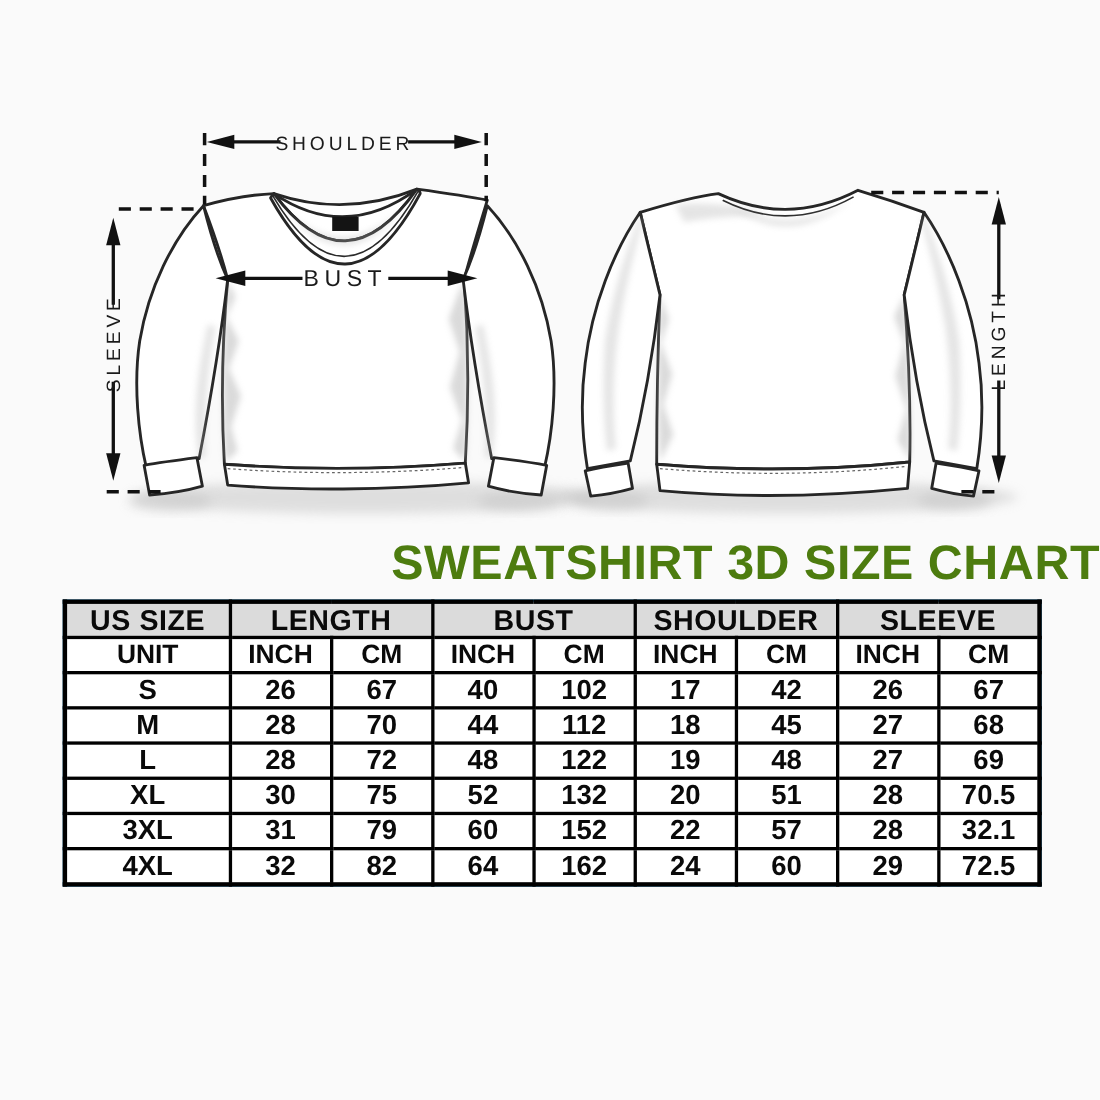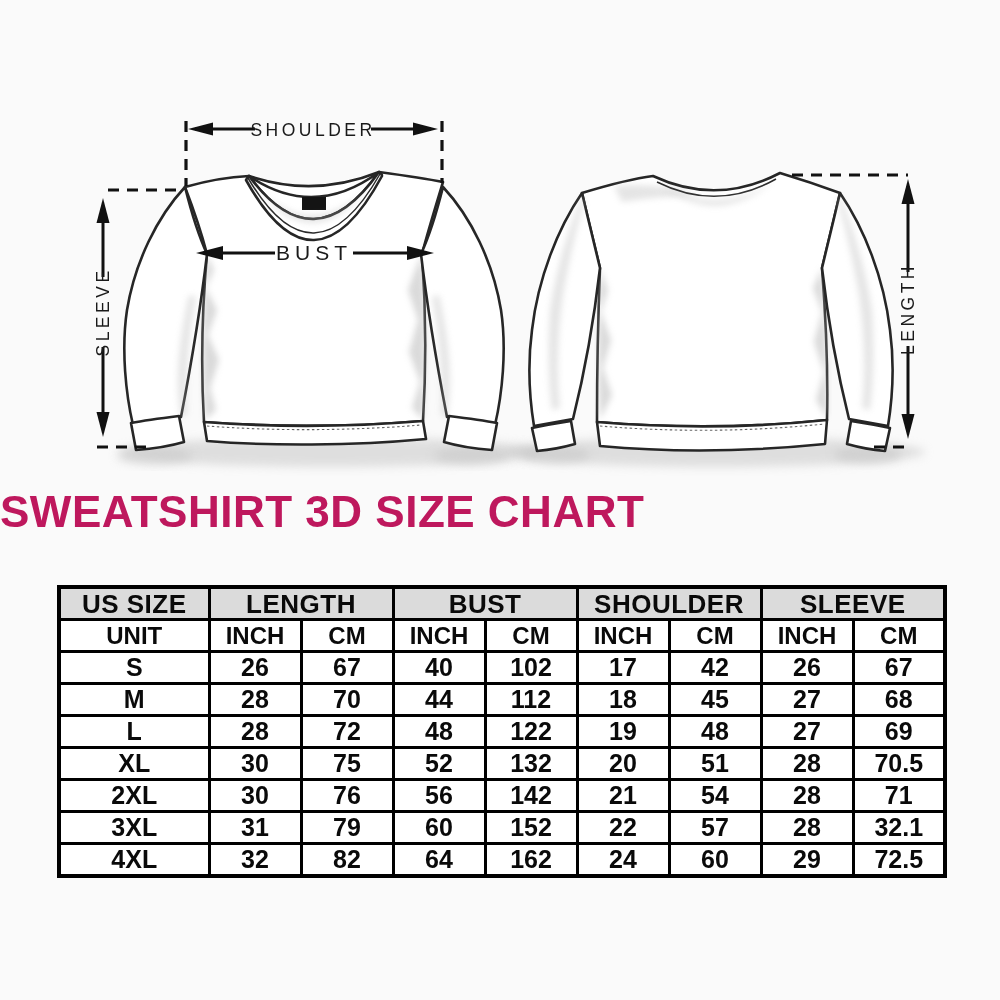--- a/index.html
+++ b/index.html
@@ -11,24 +11,24 @@
   .seam{fill:none;stroke:#666;stroke-width:1.1;stroke-dasharray:2.5 2.5;}
   .shadow{fill:#b5b5b5;opacity:.5;stroke:none;filter:url(#soft);}
   .shadow2{fill:#b5b5b5;opacity:.35;stroke:none;filter:url(#soft);}
   .drop{fill:#c3c3c3;opacity:.5;stroke:none;filter:url(#soft2);}
   .ann{stroke:#111;stroke-width:3;fill:none;}
   .dash{stroke:#111;stroke-width:3.2;fill:none;stroke-dasharray:11 8;}
   .head{fill:#111;stroke:none;}
   .annlabel{font-family:"Liberation Sans",sans-serif;font-size:17.5px;letter-spacing:3.5px;fill:#1a1a1a;}
   .bustlabel{font-size:21px;letter-spacing:5px;}
   .tag{fill:#141414;stroke:none;}
-  .title{position:absolute;top:487px;left:0;width:1000px;text-align:left;
-         font-size:44px;font-weight:800;letter-spacing:0.5px;color:#be185d;white-space:nowrap;}
+  .title{position:absolute;top:487px;left:0;width:1000px;text-align:right;
+         font-size:44px;font-weight:800;letter-spacing:0.5px;color:#4d7c0f;white-space:nowrap;}
   table.size{position:absolute;left:57px;top:545px;width:886px;border-collapse:collapse;
-         table-layout:fixed;background:#0369a1;border:4px solid #000;margin-top:40px;}
+         table-layout:fixed;background:#0369a1;border:4px solid #000;}
   table.size td{border:3px solid #000;height:29px;padding:0;text-align:center;vertical-align:middle;
          font-weight:700;font-size:25px;color:#0a0a0a;background:#fff;line-height:1;}
   table.size tr.group-row td{background:#dbdbdb;font-size:26px;letter-spacing:0.5px;}
   table.size tr.unit-row td{font-size:24px;}
 </style>
 </head>
 <body>
 
 <div class="stage">
 
@@ -215,31 +215,20 @@
           <td>30</td>
           <td>75</td>
           <td>52</td>
           <td>132</td>
           <td>20</td>
           <td>51</td>
           <td>28</td>
           <td>70.5</td>
         </tr>
         <tr>
-          <td>2XL</td>
-          <td>30</td>
-          <td>76</td>
-          <td>56</td>
-          <td>142</td>
-          <td>21</td>
-          <td>54</td>
-          <td>28</td>
-          <td>71</td>
-        </tr>
-        <tr>
           <td>3XL</td>
           <td>31</td>
           <td>79</td>
           <td>60</td>
           <td>152</td>
           <td>22</td>
           <td>57</td>
           <td>28</td>
           <td>32.1</td>
         </tr>

